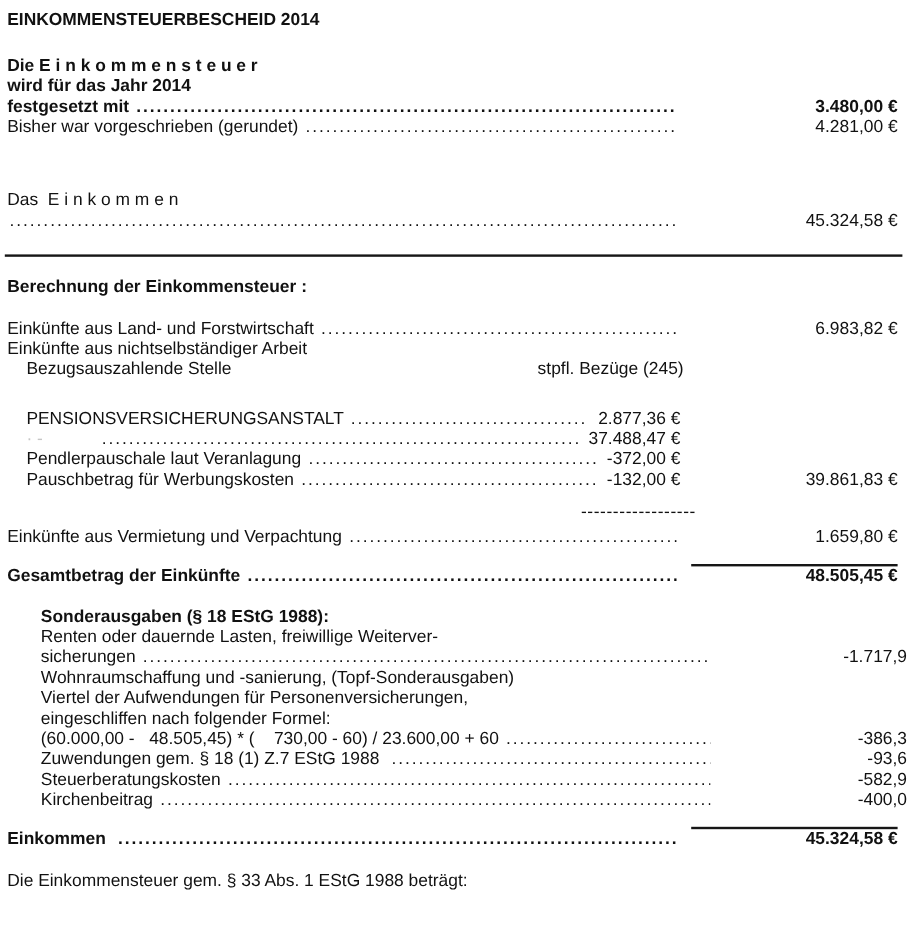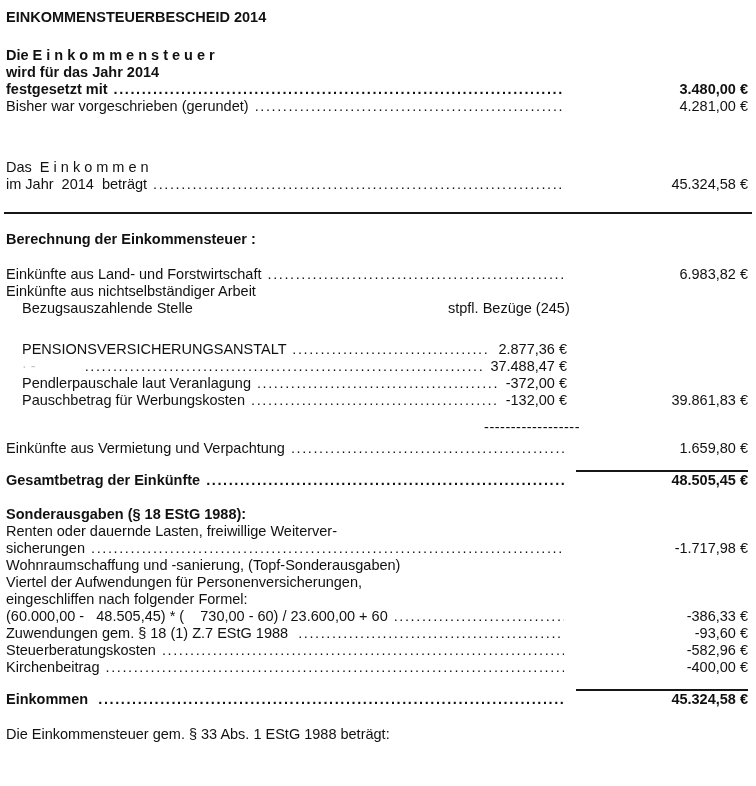--- a/index.html
+++ b/index.html
@@ -27,21 +27,21 @@
   .dash-row { width:574px; text-align:right; letter-spacing:0.5px; margin-top:10px; }
   .stelle-lbl { display:inline-block; width:442px; white-space:pre; box-sizing:border-box; }
   .redact { display:inline-block; width:141px; color:#c6c6c6; white-space:pre; }
   .mt-intro { margin-top:21px; }
   .mt-income { margin-top:44px; }
   .mt-calc-head { margin-top:17px; }
   .mt-calc-rows { margin-top:18px; }
   .mt-lz-block { margin-top:24px; }
   .mt-vermietung { margin-top:4px; }
   .mt-sum { margin-top:13px; }
-  .mt-sonder { margin-top:17px; }
+  .mt-sonder { margin-top:17px;margin-left:28px; }
   .mt-footer { margin-top:18px; }
 </style>
 </head>
 <body>
 
 <div class="b">EINKOMMENSTEUERBESCHEID  2014</div>
 
 <div class="mt-intro">
   <div class="b">Die  E i n k o m m e n s t e u e r</div>
   <div class="b">wird für das Jahr 2014</div>
@@ -58,21 +58,20 @@
       <span class="dots"></span>
     </div>
     <span class="amt-right">4.281,00 €</span>
   </div>
 </div>
 
 <div class="mt-income">
   <div class="lbl">Das  E i n k o m m e n</div>
   <div class="row">
     <div class="main">
-      <span class="lbl">im Jahr  2014  beträgt </span>
       <span class="dots"></span>
     </div>
     <span class="amt-right">45.324,58 €</span>
   </div>
 </div>
 
 <hr class="hr-full">
 
 <div class="b mt-calc-head">Berechnung der Einkommensteuer :</div>
 

